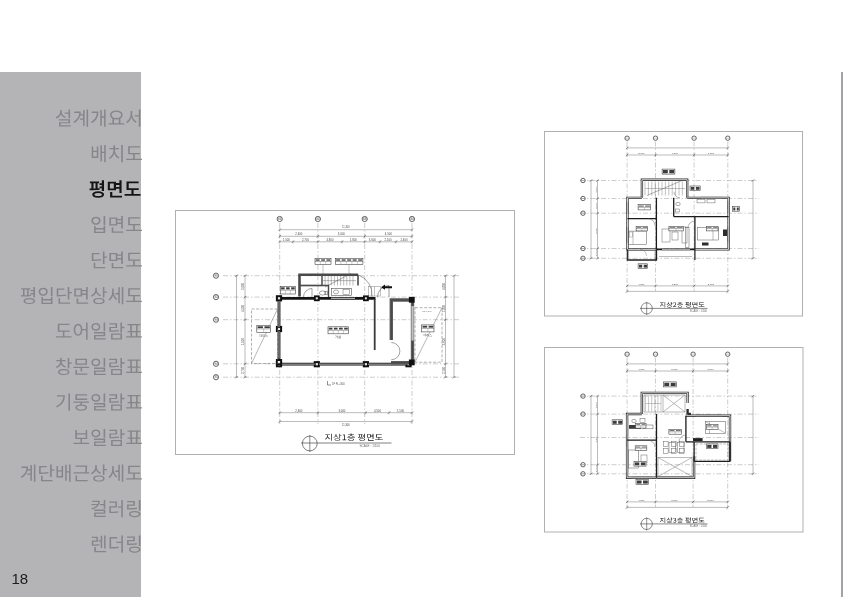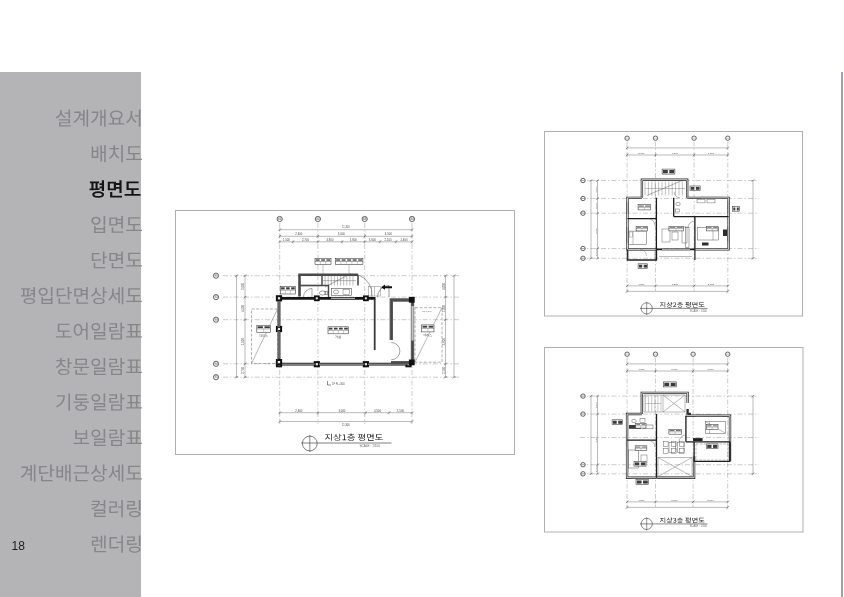--- a/index.html
+++ b/index.html
@@ -34,21 +34,21 @@
 
 <path transform="translate(72.5,444.7)" d="M1.0 -2.0H16.6V-0.7H1.0ZM8.0 -6.2H9.5V-1.7H8.0ZM2.8 -14.6H4.4V-11.5H13.2V-14.6H14.7V-5.7H2.8ZM4.4 -10.2V-7.0H13.2V-10.2Z M23.4 -15.2Q24.7 -15.2 25.7 -14.7Q26.7 -14.2 27.3 -13.3Q27.8 -12.5 27.8 -11.3Q27.8 -10.2 27.3 -9.3Q26.7 -8.5 25.7 -8.0Q24.7 -7.5 23.4 -7.5Q22.1 -7.5 21.1 -8.0Q20.1 -8.5 19.5 -9.3Q18.9 -10.2 18.9 -11.3Q18.9 -12.5 19.5 -13.3Q20.1 -14.2 21.1 -14.7Q22.1 -15.2 23.4 -15.2ZM23.4 -13.9Q22.5 -13.9 21.9 -13.5Q21.2 -13.2 20.8 -12.6Q20.5 -12.1 20.5 -11.3Q20.5 -10.6 20.8 -10.0Q21.2 -9.4 21.9 -9.1Q22.5 -8.8 23.4 -8.8Q24.2 -8.8 24.9 -9.1Q25.5 -9.4 25.9 -10.0Q26.3 -10.6 26.3 -11.3Q26.3 -12.1 25.9 -12.6Q25.5 -13.2 24.9 -13.5Q24.2 -13.9 23.4 -13.9ZM31.1 -15.8H32.7V-6.9H31.1ZM21.5 -6.1H32.7V-1.9H23.1V0.7H21.6V-3.1H31.1V-4.8H21.5ZM21.6 -0.0H33.3V1.3H21.6Z M47.9 -15.8H49.5V-5.5H47.9ZM49.0 -11.4H52.1V-10.0H49.0ZM38.6 -4.6H49.5V1.3H38.6ZM48.0 -3.4H40.2V-0.0H48.0ZM36.9 -7.7H38.2Q39.8 -7.7 41.1 -7.7Q42.4 -7.8 43.7 -7.9Q44.9 -8.0 46.3 -8.2L46.4 -6.9Q45.0 -6.7 43.8 -6.6Q42.5 -6.5 41.2 -6.4Q39.8 -6.4 38.2 -6.4H36.9ZM36.8 -14.9H44.6V-10.1H38.4V-6.9H36.9V-11.3H43.0V-13.6H36.8Z M58.0 -6.4H59.6V-1.5H58.0ZM63.3 -6.4H64.9V-1.5H63.3ZM53.7 -1.9H69.3V-0.6H53.7ZM55.0 -14.2H67.9V-12.9H55.0ZM55.1 -7.3H67.8V-6.0H55.1ZM57.7 -13.1H59.3V-7.0H57.7ZM63.6 -13.1H65.2V-7.0H63.6Z" fill="#85858a"></path>
 
 <path transform="translate(19.8,480.2)" d="M7.7 -11.0H11.5V-9.7H7.7ZM7.5 -6.7H11.4V-5.4H7.5ZM14.1 -15.8H15.6V1.5H14.1ZM10.6 -15.3H12.1V0.6H10.6ZM6.8 -13.6H8.3Q8.3 -11.3 7.7 -9.3Q7.0 -7.2 5.6 -5.4Q4.2 -3.6 1.9 -2.2L0.9 -3.4Q3.0 -4.6 4.3 -6.1Q5.6 -7.7 6.2 -9.5Q6.8 -11.3 6.8 -13.3ZM1.7 -13.6H7.4V-12.3H1.7Z M30.3 -15.8H31.9V-3.3H30.3ZM31.4 -10.7H34.5V-9.4H31.4ZM19.3 -7.7H20.7Q22.4 -7.7 23.8 -7.7Q25.1 -7.7 26.2 -7.9Q27.4 -8.0 28.5 -8.2L28.7 -6.9Q27.5 -6.7 26.4 -6.6Q25.2 -6.4 23.8 -6.4Q22.5 -6.3 20.7 -6.3H19.3ZM19.3 -14.3H26.9V-13.0H20.9V-6.9H19.3ZM21.2 -0.2H32.7V1.1H21.2ZM21.2 -4.5H22.8V0.4H21.2Z M36.7 -14.2H38.2V-9.9H41.8V-14.2H43.3V-2.8H36.7ZM38.2 -8.7V-4.1H41.8V-8.7ZM49.3 -15.8H50.8V1.5H49.3ZM46.5 -9.0H49.8V-7.6H46.5ZM45.4 -15.4H46.9V0.6H45.4Z M55.7 -14.8H66.7V-13.5H55.7ZM53.7 -7.9H69.3V-6.6H53.7ZM65.7 -14.8H67.3V-13.4Q67.3 -12.2 67.2 -10.8Q67.2 -9.3 66.8 -7.3L65.2 -7.5Q65.6 -9.4 65.7 -10.8Q65.7 -12.3 65.7 -13.4ZM55.7 -0.2H67.8V1.1H55.7ZM55.7 -4.6H57.3V-0.0H55.7Z M75.4 -14.9H76.8V-13.1Q76.8 -11.5 76.2 -10.0Q75.6 -8.6 74.5 -7.6Q73.4 -6.5 72.0 -5.9L71.2 -7.2Q72.5 -7.7 73.4 -8.6Q74.4 -9.5 74.9 -10.6Q75.4 -11.8 75.4 -13.1ZM75.7 -14.9H77.0V-13.0Q77.0 -12.1 77.3 -11.3Q77.6 -10.5 78.2 -9.8Q78.7 -9.1 79.5 -8.5Q80.3 -8.0 81.2 -7.7L80.4 -6.4Q79.0 -6.9 77.9 -7.9Q76.9 -8.9 76.3 -10.2Q75.7 -11.5 75.7 -13.0ZM83.1 -15.8H84.6V-5.3H83.1ZM84.2 -11.3H87.2V-10.0H84.2ZM79.1 -4.8Q80.9 -4.8 82.2 -4.5Q83.4 -4.1 84.1 -3.4Q84.8 -2.7 84.8 -1.7Q84.8 -0.7 84.1 0.0Q83.4 0.7 82.2 1.1Q80.9 1.4 79.1 1.4Q77.4 1.4 76.1 1.1Q74.8 0.7 74.1 0.0Q73.5 -0.7 73.5 -1.7Q73.5 -2.7 74.1 -3.4Q74.8 -4.1 76.1 -4.5Q77.4 -4.8 79.1 -4.8ZM79.1 -3.6Q77.9 -3.6 76.9 -3.4Q76.0 -3.1 75.5 -2.7Q75.0 -2.3 75.0 -1.7Q75.0 -1.1 75.5 -0.7Q76.0 -0.2 76.9 -0.0Q77.9 0.2 79.1 0.2Q80.4 0.2 81.3 -0.0Q82.3 -0.2 82.8 -0.7Q83.3 -1.1 83.3 -1.7Q83.3 -2.3 82.8 -2.7Q82.3 -3.1 81.3 -3.4Q80.4 -3.6 79.1 -3.6Z M95.6 -9.6H98.9V-8.3H95.6ZM92.4 -14.2H93.6V-10.9Q93.6 -9.5 93.4 -8.2Q93.1 -6.9 92.6 -5.8Q92.0 -4.6 91.3 -3.7Q90.6 -2.8 89.6 -2.2L88.6 -3.4Q89.5 -4.0 90.2 -4.8Q90.9 -5.6 91.4 -6.6Q91.9 -7.6 92.2 -8.7Q92.4 -9.8 92.4 -10.9ZM92.7 -14.2H93.9V-10.9Q93.9 -9.9 94.2 -8.9Q94.4 -7.8 94.9 -6.9Q95.3 -5.9 96.0 -5.1Q96.6 -4.4 97.5 -3.8L96.6 -2.6Q95.6 -3.2 94.9 -4.1Q94.2 -5.0 93.7 -6.1Q93.2 -7.2 93.0 -8.4Q92.7 -9.7 92.7 -10.9ZM102.0 -15.8H103.5V1.5H102.0ZM98.5 -15.4H100.0V0.6H98.5Z M108.4 -7.7H120.2V-6.4H108.4ZM106.4 -2.0H122.0V-0.7H106.4ZM113.4 -7.2H115.0V-1.5H113.4ZM108.4 -14.4H120.1V-13.1H110.0V-7.1H108.4Z" fill="#85858a"></path>
 
 <path transform="translate(90.1,515.7)" d="M9.9 -11.6H13.9V-10.4H9.9ZM8.2 -15.0H9.8Q9.8 -12.8 9.0 -11.1Q8.1 -9.4 6.4 -8.2Q4.7 -7.0 2.0 -6.3L1.4 -7.5Q3.2 -8.0 4.5 -8.7Q5.8 -9.3 6.6 -10.2Q7.4 -11.0 7.8 -12.1Q8.2 -13.1 8.2 -14.3ZM2.2 -15.0H9.2V-13.7H2.2ZM8.3 -12.0V-10.9L1.6 -10.4L1.4 -11.7ZM13.6 -15.8H15.2V-6.9H13.6ZM4.0 -6.1H15.2V-1.9H5.6V0.7H4.1V-3.1H13.6V-4.8H4.0ZM4.1 -0.0H15.7V1.3H4.1Z M31.2 -15.8H32.7V1.5H31.2ZM27.9 -9.2H31.5V-7.9H27.9ZM19.2 -4.0H20.5Q22.0 -4.0 23.3 -4.0Q24.6 -4.0 25.8 -4.2Q27.0 -4.3 28.2 -4.5L28.4 -3.2Q27.1 -3.0 25.9 -2.9Q24.7 -2.7 23.3 -2.7Q22.0 -2.6 20.5 -2.6H19.2ZM19.1 -14.2H26.8V-8.1H20.7V-3.6H19.2V-9.4H25.3V-12.9H19.1Z M48.7 -15.8H50.3V-5.2H48.7ZM37.0 -7.5H38.4Q40.0 -7.5 41.3 -7.6Q42.6 -7.6 43.9 -7.7Q45.2 -7.8 46.6 -8.1L46.8 -6.8Q45.4 -6.5 44.0 -6.4Q42.7 -6.3 41.4 -6.3Q40.0 -6.2 38.4 -6.2H37.0ZM37.0 -14.7H44.8V-9.9H38.5V-6.8H37.0V-11.2H43.2V-13.4H37.0ZM44.6 -4.8Q47.3 -4.8 48.8 -4.0Q50.4 -3.2 50.4 -1.7Q50.4 -0.2 48.8 0.6Q47.3 1.5 44.6 1.5Q41.9 1.5 40.3 0.6Q38.8 -0.2 38.8 -1.7Q38.8 -3.2 40.3 -4.0Q41.9 -4.8 44.6 -4.8ZM44.6 -3.5Q43.3 -3.5 42.3 -3.3Q41.3 -3.1 40.8 -2.7Q40.3 -2.3 40.3 -1.7Q40.3 -1.1 40.8 -0.7Q41.3 -0.2 42.3 -0.0Q43.3 0.2 44.6 0.2Q45.9 0.2 46.8 -0.0Q47.8 -0.2 48.3 -0.7Q48.8 -1.1 48.8 -1.7Q48.8 -2.3 48.3 -2.7Q47.8 -3.1 46.8 -3.3Q45.9 -3.5 44.6 -3.5Z" fill="#85858a"></path>
 
 <path transform="translate(90.1,551.2)" d="M1.7 -6.7H2.8Q4.1 -6.7 5.1 -6.8Q6.1 -6.8 7.1 -6.9Q8.1 -7.0 9.1 -7.2L9.3 -6.0Q8.2 -5.8 7.2 -5.7Q6.2 -5.5 5.2 -5.5Q4.1 -5.5 2.8 -5.5H1.7ZM1.7 -14.4H7.8V-9.4H3.3V-6.1H1.7V-10.6H6.3V-13.1H1.7ZM8.5 -11.0H11.7V-9.7H8.5ZM14.0 -15.8H15.5V-2.8H14.0ZM10.6 -15.5H12.1V-3.2H10.6ZM4.2 -0.2H16.0V1.1H4.2ZM4.2 -4.1H5.8V0.6H4.2Z M19.4 -4.1H20.7Q22.3 -4.1 23.6 -4.1Q24.9 -4.2 26.0 -4.3Q27.2 -4.4 28.4 -4.6L28.6 -3.3Q27.3 -3.1 26.1 -3.0Q25.0 -2.9 23.7 -2.8Q22.4 -2.8 20.7 -2.8H19.4ZM19.4 -14.1H27.2V-12.8H21.0V-3.6H19.4ZM31.2 -15.8H32.8V1.5H31.2ZM26.2 -9.5H31.8V-8.2H26.2Z M48.7 -15.8H50.3V-5.2H48.7ZM37.0 -7.5H38.4Q40.0 -7.5 41.3 -7.6Q42.6 -7.6 43.9 -7.7Q45.2 -7.8 46.6 -8.1L46.8 -6.8Q45.4 -6.5 44.0 -6.4Q42.7 -6.3 41.4 -6.3Q40.0 -6.2 38.4 -6.2H37.0ZM37.0 -14.7H44.8V-9.9H38.5V-6.8H37.0V-11.2H43.2V-13.4H37.0ZM44.6 -4.8Q47.3 -4.8 48.8 -4.0Q50.4 -3.2 50.4 -1.7Q50.4 -0.2 48.8 0.6Q47.3 1.5 44.6 1.5Q41.9 1.5 40.3 0.6Q38.8 -0.2 38.8 -1.7Q38.8 -3.2 40.3 -4.0Q41.9 -4.8 44.6 -4.8ZM44.6 -3.5Q43.3 -3.5 42.3 -3.3Q41.3 -3.1 40.8 -2.7Q40.3 -2.3 40.3 -1.7Q40.3 -1.1 40.8 -0.7Q41.3 -0.2 42.3 -0.0Q43.3 0.2 44.6 0.2Q45.9 0.2 46.8 -0.0Q47.8 -0.2 48.3 -0.7Q48.8 -1.1 48.8 -1.7Q48.8 -2.3 48.3 -2.7Q47.8 -3.1 46.8 -3.3Q45.9 -3.5 44.6 -3.5Z" fill="#85858a"></path>
 </svg>
 
-<div class="abs" style="left:11.5px;top:539px;font-size:12px;color:#1c1c1c;">18</div>
+<div class="abs" style="left:11.5px;top:570px;font-size:15px;color:#1c1c1c;">18</div>
 
 <svg class="abs" style="left:174.5px;top:210px;" width="340" height="245" viewBox="0 0 340 245">
 <rect x="0.5" y="0.5" width="339" height="244" fill="#fff" stroke="#b0b0b3" stroke-width="1"></rect>
 
 <g>
       <line x1="104.7" y1="13" x2="104.7" y2="214" stroke="#9a9aa0" stroke-width="0.5" stroke-dasharray="5,2,1.5,2"></line>
       <line x1="142.9" y1="13" x2="142.9" y2="214" stroke="#9a9aa0" stroke-width="0.5" stroke-dasharray="5,2,1.5,2"></line>
       <line x1="189.7" y1="13" x2="189.7" y2="214" stroke="#9a9aa0" stroke-width="0.5" stroke-dasharray="5,2,1.5,2"></line>
       <line x1="237.0" y1="13" x2="237.0" y2="214" stroke="#9a9aa0" stroke-width="0.5" stroke-dasharray="5,2,1.5,2"></line>
       <line x1="48" y1="65.7" x2="286" y2="65.7" stroke="#9a9aa0" stroke-width="0.5" stroke-dasharray="5,2,1.5,2"></line>

